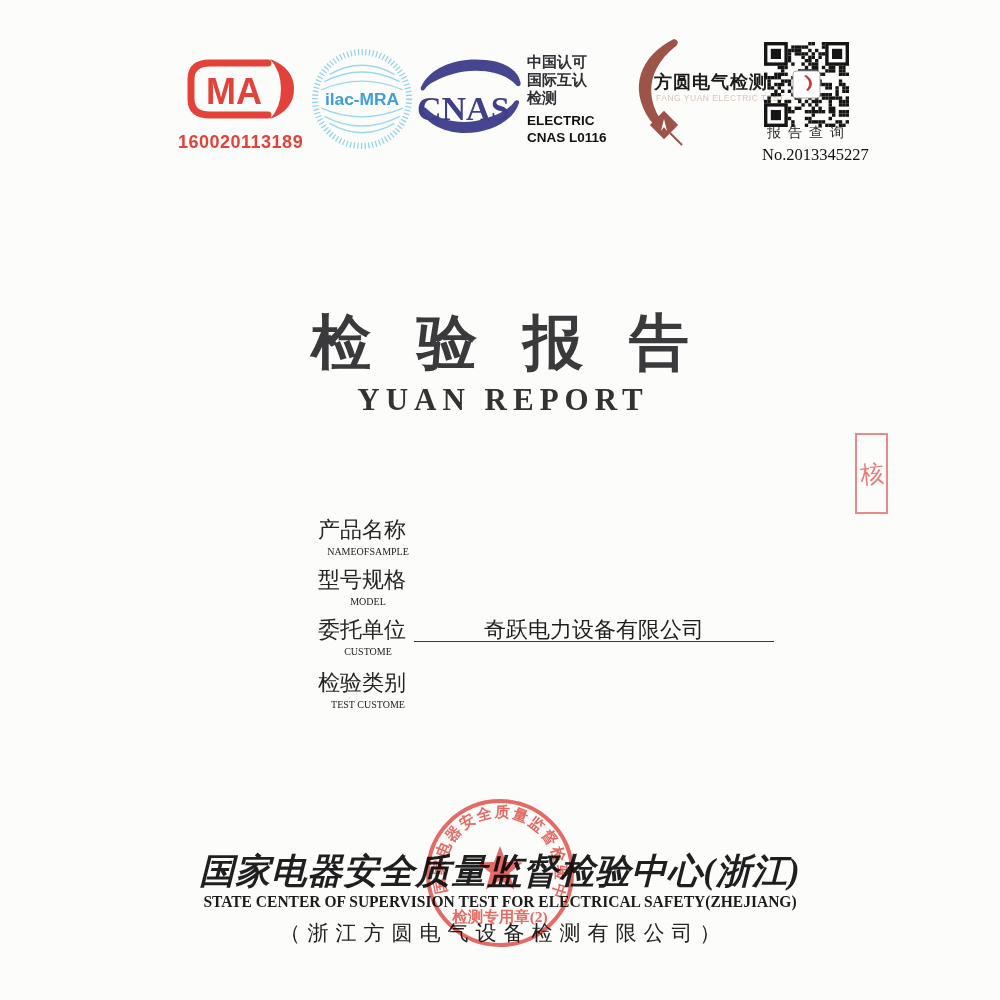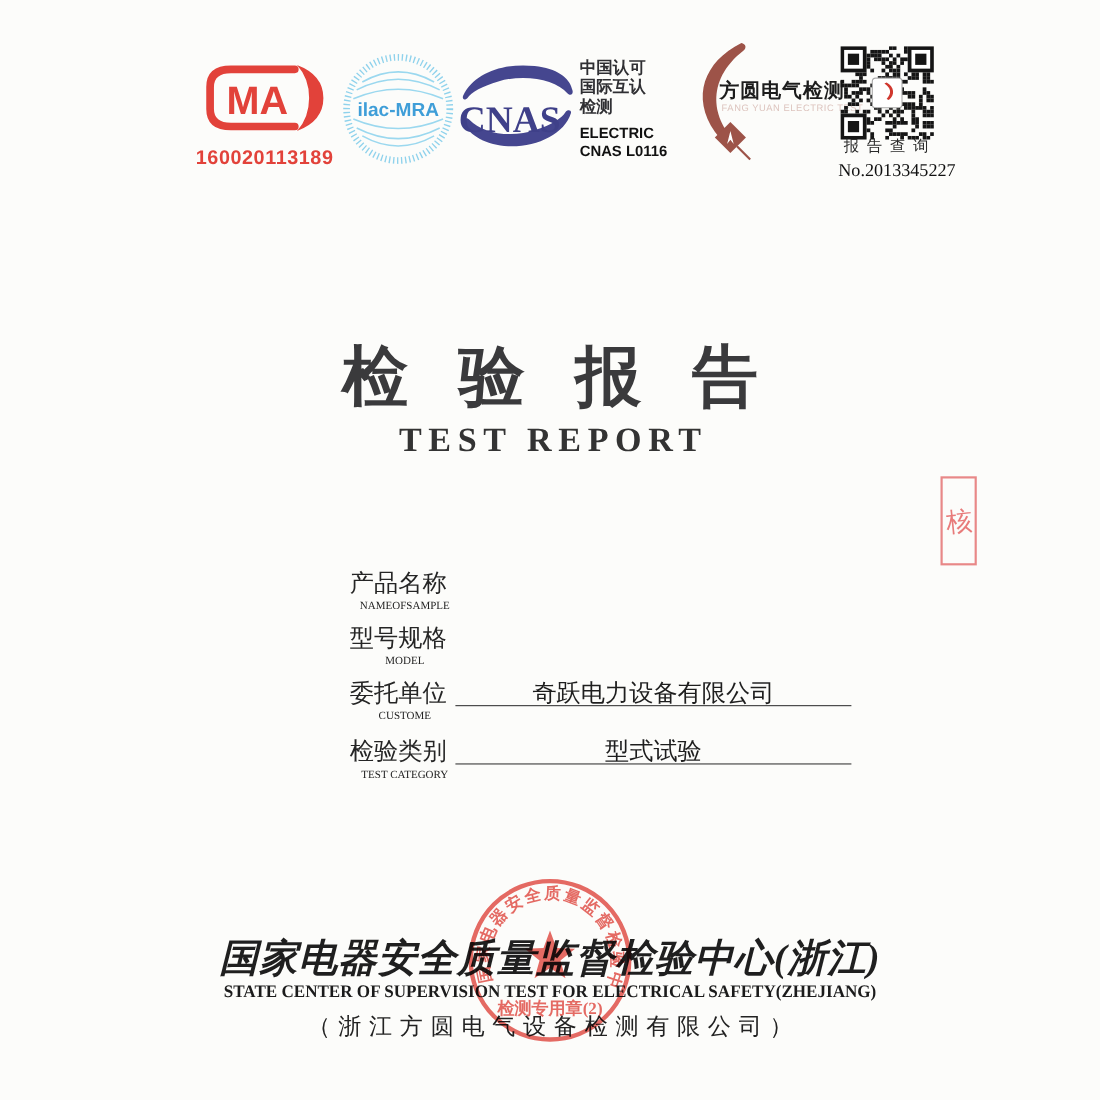--- a/index.html
+++ b/index.html
@@ -322,43 +322,42 @@
       <rect x="3.4" y="64.6" width="17" height="17" fill="#ffffff"></rect>
       <rect x="6.8" y="68" width="10.2" height="10.2" fill="#151515"></rect>
       <rect x="29" y="29" width="27" height="27" rx="3" fill="#ffffff" stroke="#aaaaaa" stroke-width="1"></rect>
       <path d="M40,34 C46,38 47,43 42,48 L44,49 C50,44 49,37 42,33 Z" fill="#d0382f"></path>
     </svg>
 </div>
 <div class="abs" id="qr-caption">报告查询</div>
 <div class="abs" id="report-no">No.2013345227</div>
 
 <div class="abs" id="title-cn">检验报告</div>
-<div class="abs" id="title-en">TEST REPORT</div>
+<div class="abs" id="title-en">YUAN REPORT</div>
 
 <div class="abs" id="side-seal">
   <span>核</span>
 </div>
 
 <div class="field-row" style="top:515px">
   <div class="lab">产品名称</div>
   <div class="sub">NAMEOFSAMPLE</div>
 </div>
 <div class="field-row" style="top:565px">
   <div class="lab">型号规格</div>
   <div class="sub">MODEL</div>
 </div>
 <div class="field-row" style="top:615px">
   <div class="lab">委托单位</div>
   <div class="line">奇跃电力设备有限公司</div>
   <div class="sub">CUSTOME</div>
 </div>
 <div class="field-row" style="top:668px">
   <div class="lab">检验类别</div>
-  <div class="line">型式试验</div>
-  <div class="sub">TEST CATEGORY</div>
+  <div class="sub">TEST CUSTOME</div>
 </div>
 
 <div class="abs" id="footer-cn">国家电器安全质量监督检验中心(浙江)</div>
 <div class="abs" id="footer-en">STATE CENTER OF SUPERVISION TEST FOR ELECTRICAL SAFETY(ZHEJIANG)</div>
 <div class="abs" id="footer-company">（浙江方圆电气设备检测有限公司）</div>
 
 <svg class="abs" id="stamp" viewBox="0 0 190 190">
   <circle cx="95" cy="95" r="72" fill="none" stroke="#e24a43" stroke-width="4"></circle>
   <defs>
     <path id="ringPath" d="M 42.4,114.2 A 56,56 0 1 1 147.6,114.2" fill="none"></path>

